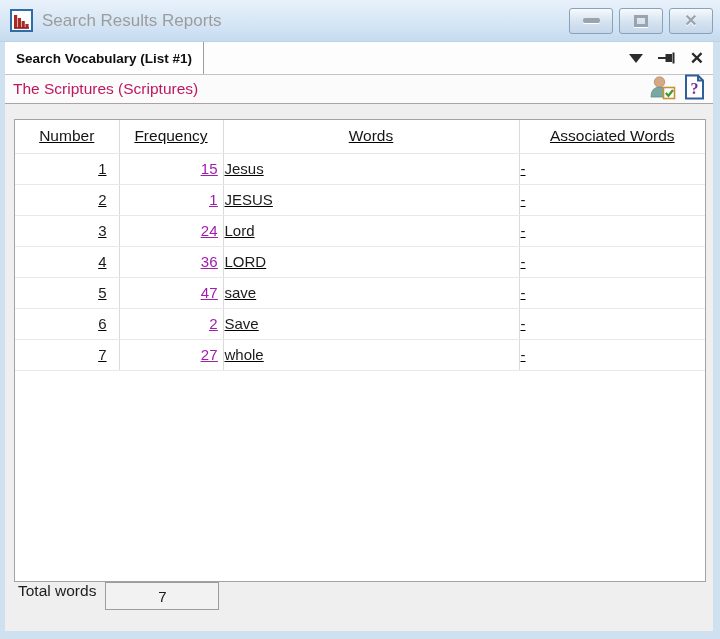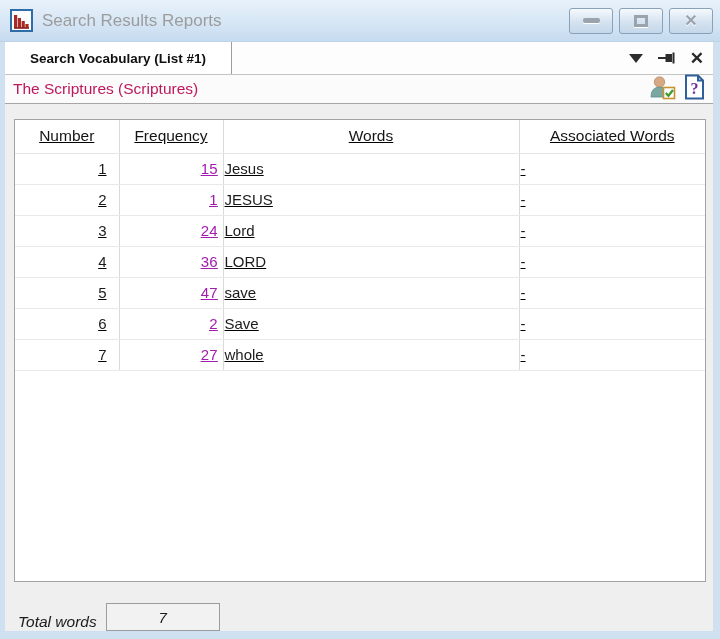--- a/index.html
+++ b/index.html
@@ -25,21 +25,21 @@
   .glyph-close { font-size:16px; font-weight:bold; color:#99a4ae; line-height:1;
                  text-shadow:0 1px 0 #fff; }
 
   
   .bodyarea { flex:1; margin:0 7px 8px 5px; background:#fff; display:flex; flex-direction:column;
               min-height:0; }
 
   
   .tabbar { height:33px; flex:none; background:#fdfdfd; border-bottom:1px solid #c4c4c4;
             display:flex; align-items:stretch; }
-  .tab { display:flex; align-items:center; padding:0 25px; background:#fff;
+  .tab { display:flex; align-items:center; padding:0 11px; background:#fff;
          border-right:1px solid #9d9d9d; font-size:13.5px; font-weight:bold; color:#101010; }
   .tab-spacer { flex:1; }
   .tab-icons { display:flex; align-items:center; gap:15px; padding-right:9px; }
   .caret { width:0; height:0; border-left:7px solid transparent; border-right:7px solid transparent;
            border-top:9px solid #2d2d2d; display:block; }
   .pin-icon { display:flex; align-items:center; }
   .tab-close { font-size:17px; font-weight:bold; color:#272727; line-height:1; }
 
   
   .inforow { height:29px; flex:none; background:#fbfbfb; border-bottom:1px solid #a6a6a6;
@@ -57,21 +57,21 @@
   th { height:33px; font-weight:normal; font-size:15.5px; color:#141414; text-align:center;
        border-bottom:1px solid #e6e6e6; }
   td { height:31px; font-size:15px; color:#1b1b1b; border-bottom:1px solid #e9e9e9; }
   th.bR, td.bR { border-right:1px solid #dadada; }
   td.c-num { text-align:right; padding-right:12px; }
   td.c-freq { text-align:right; padding-right:5px; }
   td.c-word, td.c-assoc { text-align:left; }
   .freq-link { color:#a21caf; text-decoration:underline; cursor:pointer; }
 
   
-  .footer { height:49px; flex:none; display:flex; align-items:flex-end; padding-left:4px;font-style:italic; }
+  .footer { height:49px; flex:none; display:flex; align-items:flex-start; padding-left:4px; }
   .footer-label { font-size:15.5px; color:#1c1c1c; }
   .footer-box { width:114px; height:28px; border:1px solid #9c9c9c; background:#f2f2f2;
                 margin-left:9px; display:flex; align-items:center; justify-content:center;
                 font-size:15px; color:#1b1b1b; }
 </style>
 </head>
 <body>
 
 <div class="window">
 

